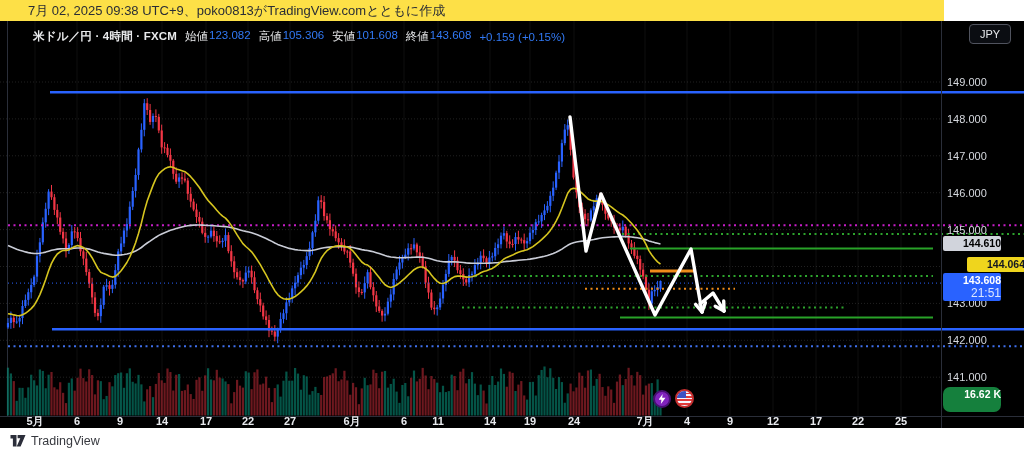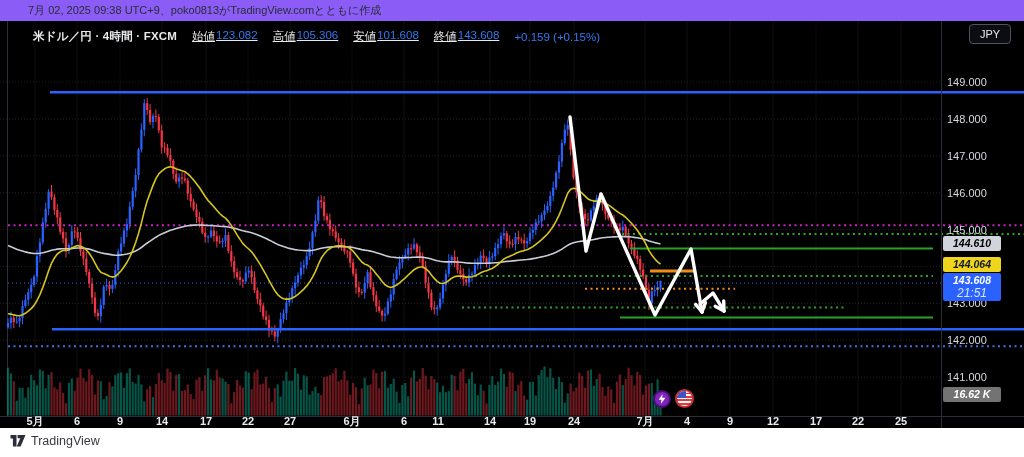--- a/index.html
+++ b/index.html
@@ -1,38 +1,38 @@
 <!DOCTYPE html>
 <html><head>
 <meta charset="utf-8">
 <style>
   html,body{margin:0;padding:0;background:#ffffff;}
   body{width:1024px;height:457px;position:relative;overflow:hidden;
        font-family:"Liberation Sans","DejaVu Sans",sans-serif;}
-  .top-bar{position:absolute;left:0;top:0;width:1024px;height:21px;background:#8b5cf6;
-           color:#2a2d35;font-size:11px;line-height:21px;padding-left:28px;box-sizing:border-box;white-space:nowrap;}
+  .top-bar{position:absolute;left:0;top:0;width:944px;height:21px;background:#fde047;
+           color:#2a2d35;font-size:13px;line-height:21px;padding-left:28px;box-sizing:border-box;white-space:nowrap;}
   .chart-bg{position:absolute;left:0;top:21px;width:1024px;height:407px;background:#000000;}
   #chart-svg{position:absolute;left:0;top:0;width:1024px;height:457px;z-index:2;}
-  .sym-header{position:absolute;left:33px;top:29px;z-index:5;display:flex;align-items:center;gap:15px;
+  .sym-header{position:absolute;left:33px;top:29px;z-index:5;display:flex;align-items:center;gap:8px;
               font-size:11.5px;color:#e9eaec;white-space:nowrap;}
   .sym-header .title{font-weight:700;letter-spacing:.2px;}
-  .fld{display:flex;gap:1px;text-decoration:underline;}
+  .fld{display:flex;gap:1px;}
   .fld .lbl{color:#e9eaec;}
   .val{color:#3179f5;}
   .jpy-btn{position:absolute;left:969px;top:24px;width:40px;height:18px;z-index:5;
            border:1px solid #50535e;border-radius:4px;color:#e8eaed;font-size:11px;font-weight:400;
            display:flex;align-items:center;justify-content:center;background:#0b0d12;}
-  .plabel{position:absolute;left:943px;width:58px;z-index:6;text-align:center;border-radius:2px;
-          font-size:10.5px;font-weight:700;font-style:italic;}
+  .plabel{position:absolute;left:943px;width:58px;z-index:6;text-align:right;border-radius:2px;
+          font-size:10.5px;font-weight:700;}
   .plabel.gray{top:236px;height:15px;line-height:15px;background:#d1d4dc;color:#000;}
-  .plabel.yellow{top:257px;height:15px;line-height:15px;background:#efd51d;color:#131722;}
+  .plabel.yellow{top:257px;height:15px;line-height:15px;background:#efd51d;color:#131722;margin-left:24px;}
   .plabel.blue{top:273px;height:28px;background:#2962ff;color:#fff;padding-top:1px;box-sizing:border-box;}
   .plabel.blue .row1{font-size:10.5px;line-height:13px;}
   .plabel.blue .row2{font-size:12px;line-height:12px;color:#dbe6ff;font-weight:400;}
-  .plabel.teal{top:387px;height:15px;line-height:15px;background:#737373;color:#fff;}
+  .plabel.teal{top:387px;height:25px;line-height:15px;background:#15803d;color:#fff;border-radius:7px;}
   .fab{position:absolute;z-index:6;border-radius:50%;box-sizing:border-box;}
   .fab.zap{left:653px;top:390px;width:18px;height:18px;background:#8123bd;border:2px solid #471071;
            display:flex;align-items:center;justify-content:center;}
   .fab.zap .bolt{width:7px;height:10px;background:#ffffff;
        clip-path:polygon(60% 0,0 58%,42% 58%,34% 100%,100% 38%,52% 38%);}
   .fab.flag{left:675px;top:389px;width:19px;height:19px;border:2px solid #c53030;overflow:hidden;
             background:repeating-linear-gradient(180deg,#f5f7ff 0 1.7px,#e23b3b 1.7px 3.4px);}
   .fab.flag .canton{position:absolute;left:0;top:0;width:60%;height:48%;background:#3d52c4;}
   .footer{position:absolute;left:0;top:428px;width:1024px;height:26px;background:#ffffff;z-index:5;
           display:flex;align-items:center;padding-left:10px;box-sizing:border-box;gap:5px;}

